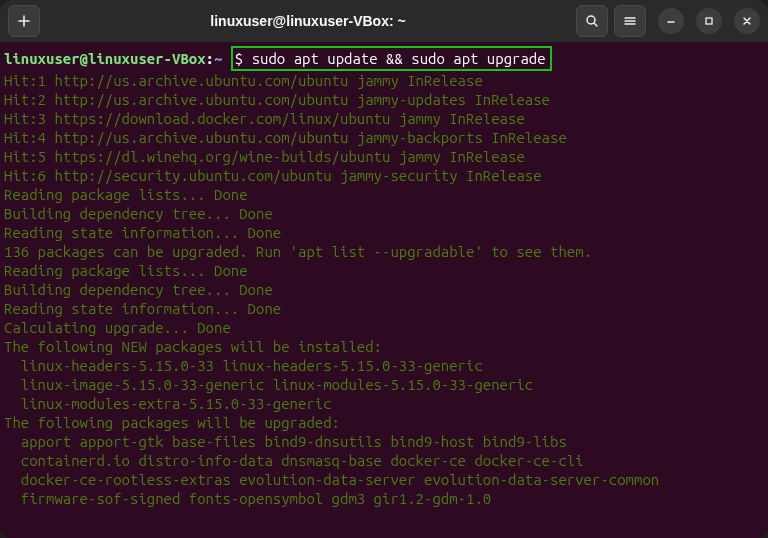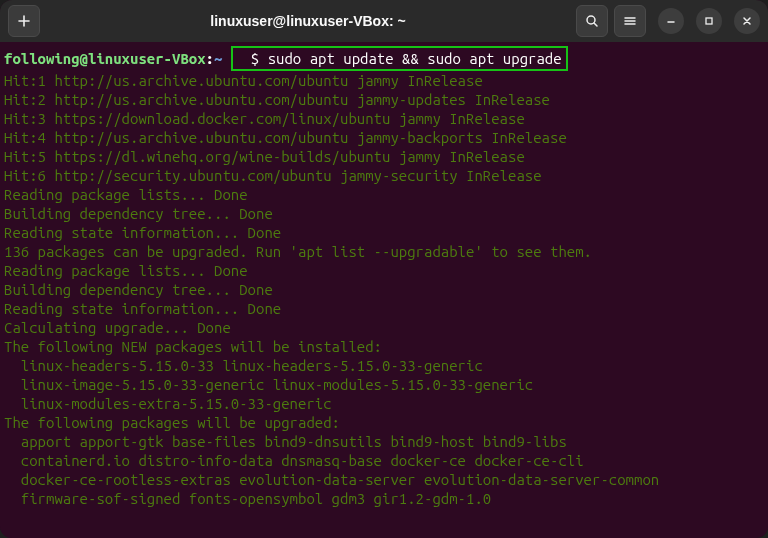--- a/index.html
+++ b/index.html
@@ -69,21 +69,21 @@
     color: #ffffff;
     overflow: hidden;
     white-space: pre;
   }
   .prompt { color: #7fe37f; font-weight: bold; }
   .colon { color: #ffffff; font-weight: bold; }
   .tilde { color: #6e9ad6; font-weight: bold; }
   .cmdbox {
     display: inline-block;
     border: 2px solid #16c216;
-    padding: 1px 4px 1px 18px;
+    padding: 1px 4px 1px 2px;
     color: #ffffff;
   }
   .out-line { color: #4d7c0f; }
   svg { display: block; }
 </style>
 </head>
 <body>
 
 <div class="window">
 
@@ -119,16 +119,16 @@
           </svg>
       </div>
       <div class="tb-btn circle">
         <svg width="12" height="12" viewBox="0 0 12 12">
             <path d="M3 3l6 6M9 3l-6 6" stroke="#eee" stroke-width="1.5" stroke-linecap="round"></path>
           </svg>
       </div>
     </div>
   </div>
 
-  <div class="terminal"><span class="prompt">following@linuxuser-VBox</span><span class="colon">:</span><span class="tilde">~</span> <span class="cmdbox">$ sudo apt update &amp;&amp; sudo apt upgrade</span>
+  <div class="terminal"><span class="prompt">linuxuser@linuxuser-VBox</span><span class="colon">:</span><span class="tilde">~</span> <span class="cmdbox">$ sudo apt update &amp;&amp; sudo apt upgrade</span>
 <div id="out"><div class="out-line">Hit:1 http://us.archive.ubuntu.com/ubuntu jammy InRelease</div><div class="out-line">Hit:2 http://us.archive.ubuntu.com/ubuntu jammy-updates InRelease</div><div class="out-line">Hit:3 https://download.docker.com/linux/ubuntu jammy InRelease</div><div class="out-line">Hit:4 http://us.archive.ubuntu.com/ubuntu jammy-backports InRelease</div><div class="out-line">Hit:5 https://dl.winehq.org/wine-builds/ubuntu jammy InRelease</div><div class="out-line">Hit:6 http://security.ubuntu.com/ubuntu jammy-security InRelease</div><div class="out-line">Reading package lists... Done</div><div class="out-line">Building dependency tree... Done</div><div class="out-line">Reading state information... Done</div><div class="out-line">136 packages can be upgraded. Run 'apt list --upgradable' to see them.</div><div class="out-line">Reading package lists... Done</div><div class="out-line">Building dependency tree... Done</div><div class="out-line">Reading state information... Done</div><div class="out-line">Calculating upgrade... Done</div><div class="out-line">The following NEW packages will be installed:</div><div class="out-line">  linux-headers-5.15.0-33 linux-headers-5.15.0-33-generic</div><div class="out-line">  linux-image-5.15.0-33-generic linux-modules-5.15.0-33-generic</div><div class="out-line">  linux-modules-extra-5.15.0-33-generic</div><div class="out-line">The following packages will be upgraded:</div><div class="out-line">  apport apport-gtk base-files bind9-dnsutils bind9-host bind9-libs</div><div class="out-line">  containerd.io distro-info-data dnsmasq-base docker-ce docker-ce-cli</div><div class="out-line">  docker-ce-rootless-extras evolution-data-server evolution-data-server-common</div><div class="out-line">  firmware-sof-signed fonts-opensymbol gdm3 gir1.2-gdm-1.0</div></div></div>
 
 </div>
 
 </body></html>

